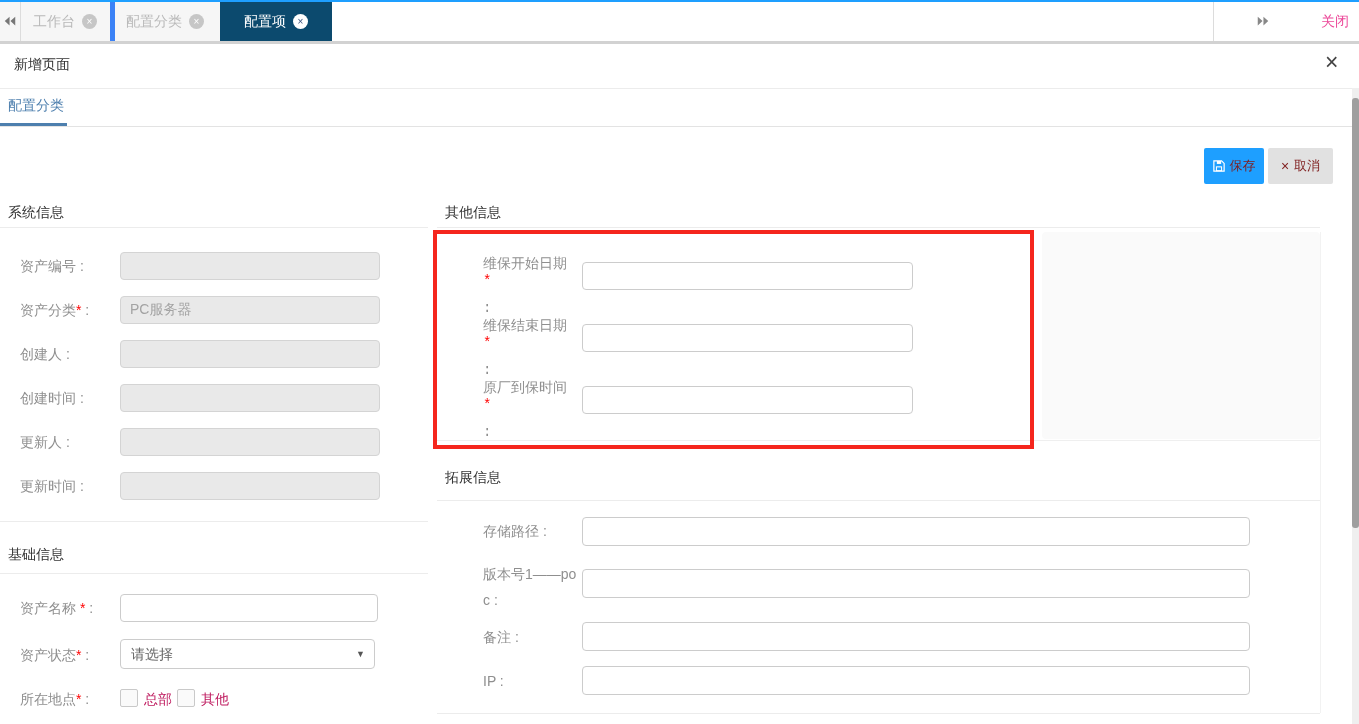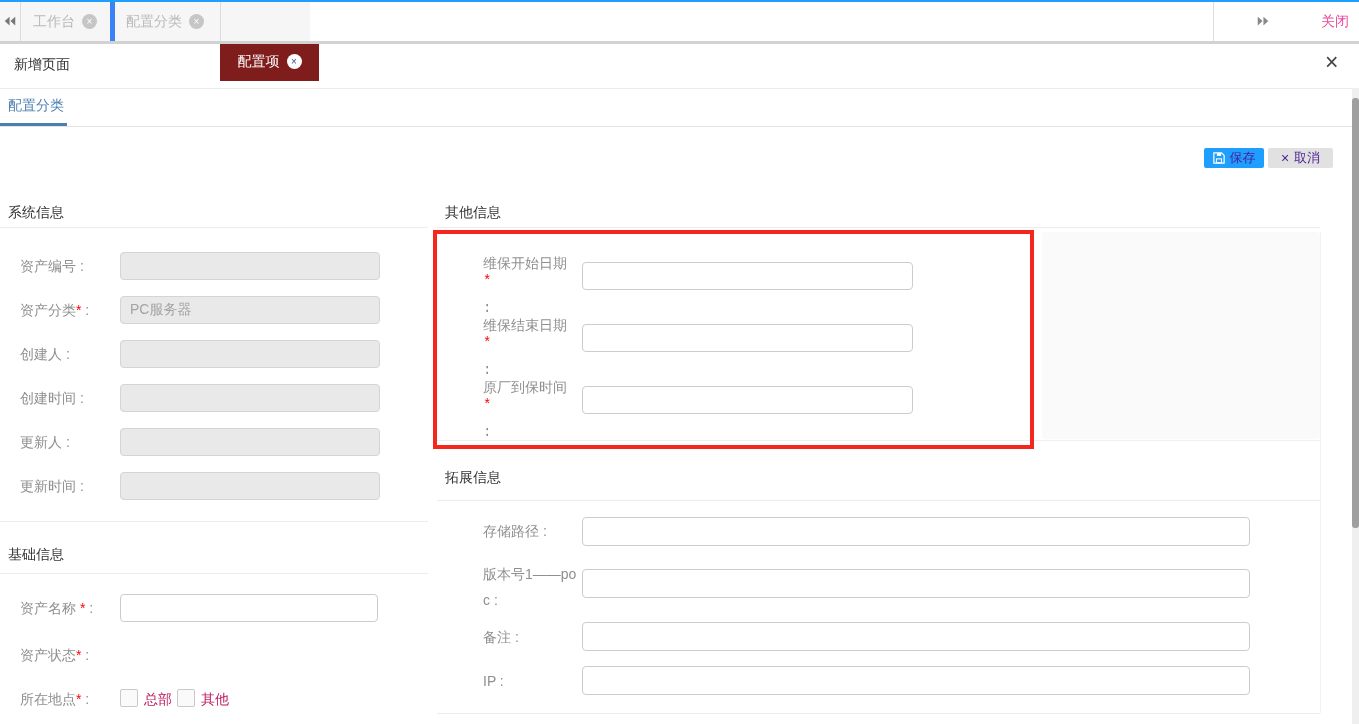--- a/index.html
+++ b/index.html
@@ -10,35 +10,35 @@
   .topline{left:0;top:0;width:1359px;height:2px;background:#1E9FFF;}
   .tabbar{left:0;top:2px;width:1359px;height:39px;background:#f6f6f6;}
   .tabbar-white{left:310px;top:0;width:1049px;height:39px;background:#fff;}
   .bar-bottom{left:0;top:41px;width:1359px;height:3px;background:#d2d2d2;}
   .navcell{top:0;height:39px;display:flex;align-items:center;justify-content:center;cursor:pointer;}
   .nav-left{left:0;width:20px;border-right:1px solid #dcdcdc;}
   .tab{top:0;height:39px;display:flex;align-items:center;justify-content:center;gap:7px;
        color:#b9b9b9;cursor:pointer;}
   .tab.t0{left:20px;width:90px;border-right:5px solid #3b82f6;}
   .tab.t1{left:110px;width:110px;border-right:1px solid #dcdcdc;}
-  .tab.t2{left:220px;width:99px;background:#7f1d1d;color:#fff;border-right:none;margin-top:40px;}
+  .tab.t2{left:220px;width:112px;background:#0c4a6e;color:#fff;border-right:none;}
   .tabx{display:inline-flex;align-items:center;justify-content:center;width:15px;height:15px;
         border-radius:50%;background:#c6c6c6;color:#fff;font-size:10px;line-height:15px;cursor:pointer;}
   .tab.t2 .tabx{background:#fff;color:#38507C;}
   .nav-right{left:1213px;width:98px;background:#fff;border-left:1px solid #dcdcdc;border-right:1px solid #dcdcdc;}
   .nav-closeall{left:1311px;width:48px;background:#fff;color:#ec4899;}
   
   .dlg-title{left:14px;top:56px;font-size:14px;color:#333;}
   .dlg-close{left:1325px;top:50px;font-size:23px;color:#444;cursor:pointer;line-height:24px;}
   .hline{position:absolute;height:1px;background:#ececec;}
   .attr-tab{left:8px;top:97px;color:#4D7FAE;cursor:pointer;}
   .attr-underline{left:0;top:123px;width:67px;height:3px;background:#4D7FAE;}
   
-  .btn{top:148px;height:20px;border-radius:2px;display:flex;align-items:center;justify-content:center;
-       gap:5px;font-size:13px;color:#4c1d95;cursor:pointer;box-sizing:border-box;}
+  .btn{top:148px;height:36px;border-radius:2px;display:flex;align-items:center;justify-content:center;
+       gap:5px;font-size:13px;color:#7f1d1d;cursor:pointer;box-sizing:border-box;}
   .btn-save{left:1204px;width:60px;background:#1E9FFF;}
   .btn-cancel{left:1268px;width:65px;background:#e1e1e1;}
   .btn-cancel .xg{font-size:14px;line-height:14px;}
   
   .sb-track{left:1352px;top:88px;width:7px;height:636px;background:#efefef;}
   .sb-thumb{left:1352px;top:98px;width:7px;height:430px;background:#9f9f9f;border-radius:3px;}
   
   .sec-title{font-size:14px;color:#333;}
   .flabel{font-size:14px;color:#8f8f8f;white-space:nowrap;}
   .req{color:#ff0000;}
@@ -152,20 +152,24 @@
   <input class="inp dis" style="left: 120px; top: 472px; width: 260px;" disabled="" value="">
 
   <div class="hline" style="left:0;top:521px;width:428px;"></div>
   <div class="abs sec-title" style="left:8px;top:546px;">基础信息</div>
   <div class="hline" style="left:0;top:573px;width:428px;"></div>
 
   <div class="abs flabel" style="left:20px;top:600px;"><span>资产名称</span><span class="req"> *</span><span> :</span></div>
   <input class="inp" style="left: 120px; top: 594px; width: 258px;" value="">
 
   <div class="abs flabel" style="left:20px;top:647px;"><span>资产状态</span><span class="req">*</span><span> :</span></div>
+  <div class="sel" style="top:639px;">
+    <span class="sel-val">请选择</span>
+    <span class="sel-arrow">▼</span>
+  </div>
 
   <div class="abs flabel" style="left:20px;top:691px;"><span>所在地点</span><span class="req">*</span><span> :</span></div>
   <span class="cb" style="left:120px;top:689px;"></span>
   <span class="cb-lb" style="left:144px;top:691px;">总部</span>
   <span class="cb" style="left:177px;top:689px;"></span>
   <span class="cb-lb" style="left:201px;top:691px;">其他</span>
 
   <div class="abs sec-title" style="left:445px;top:204px;">其他信息</div>
   <div class="hline" style="left:437px;top:227px;width:883px;"></div>
 

